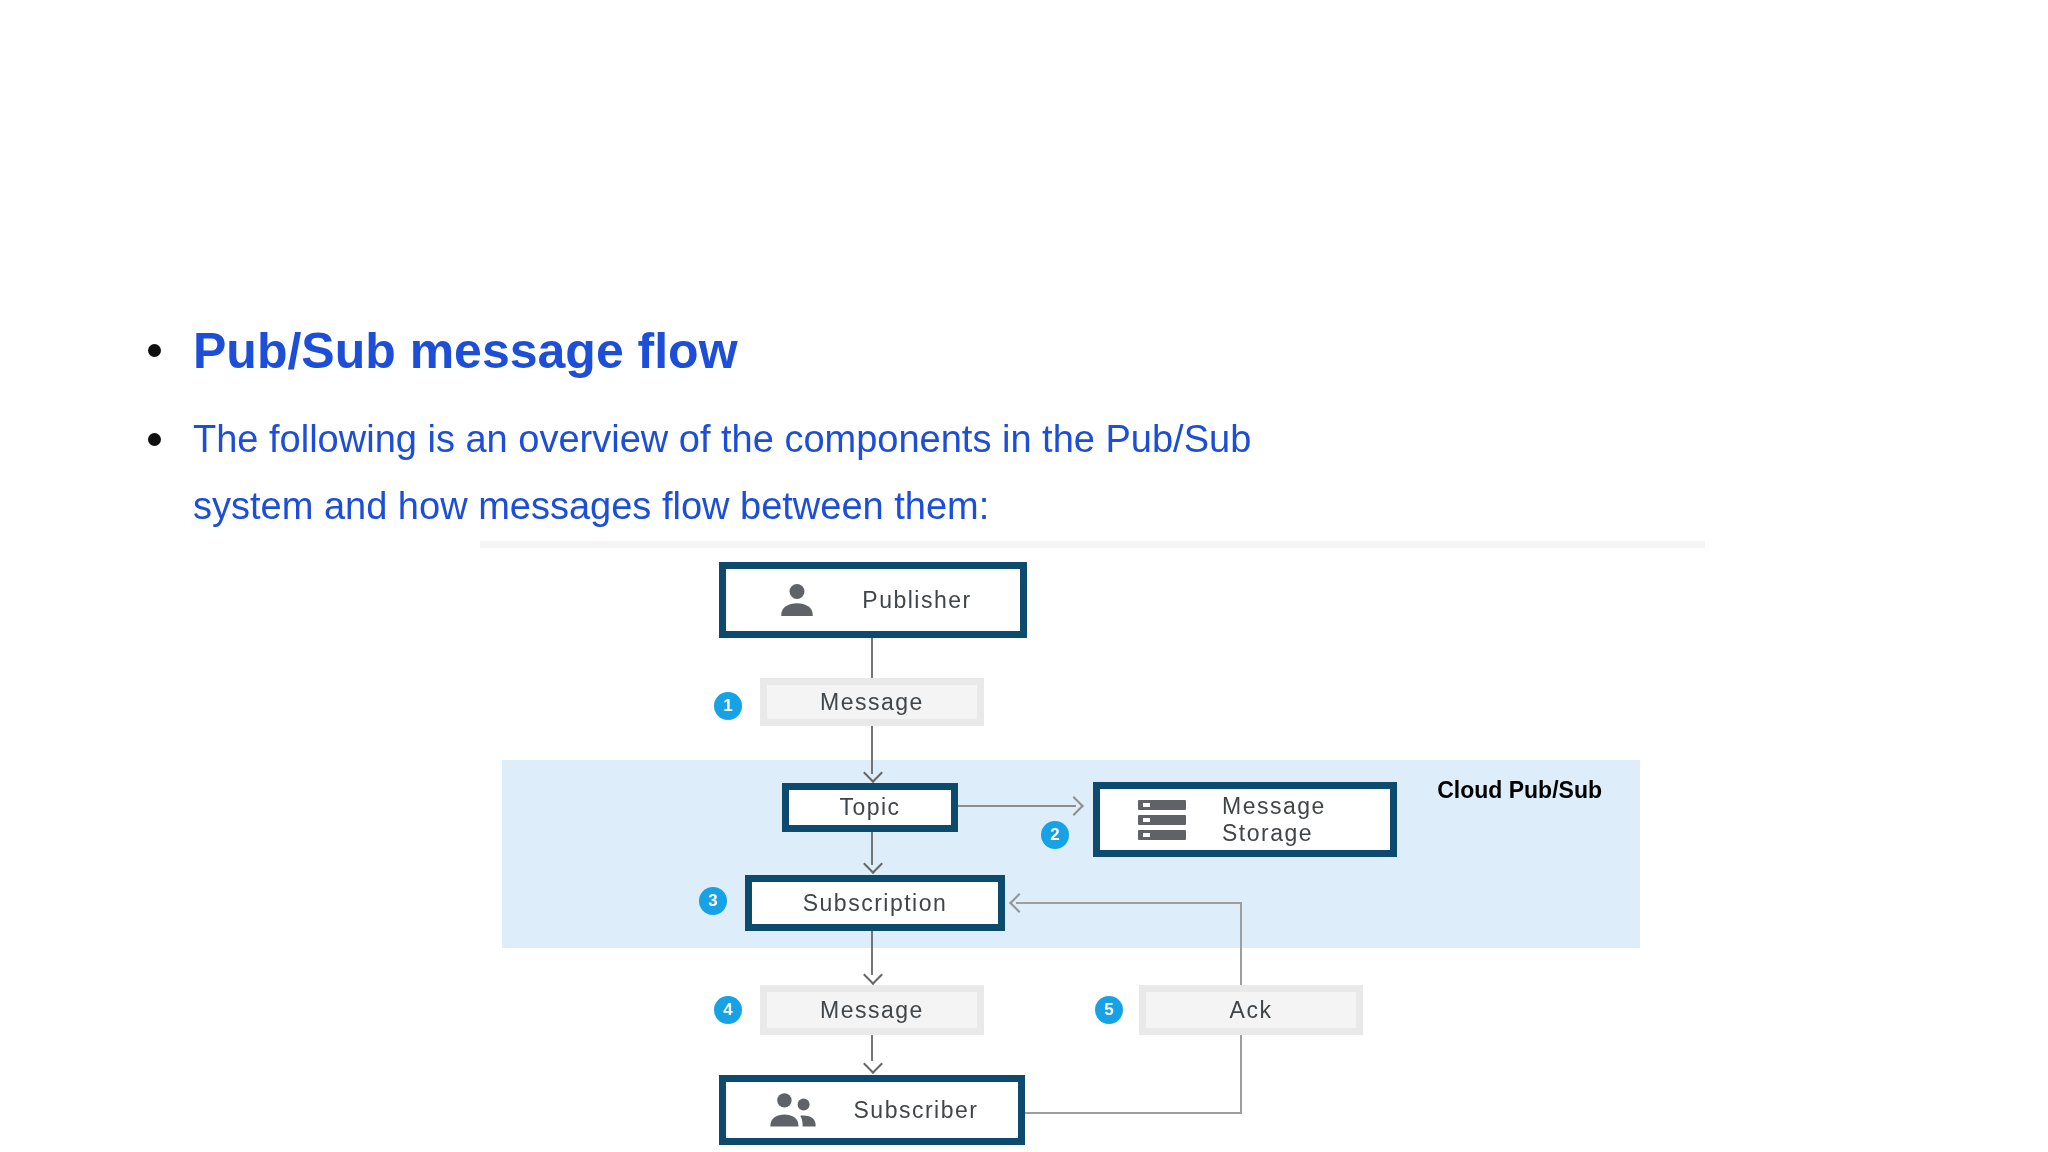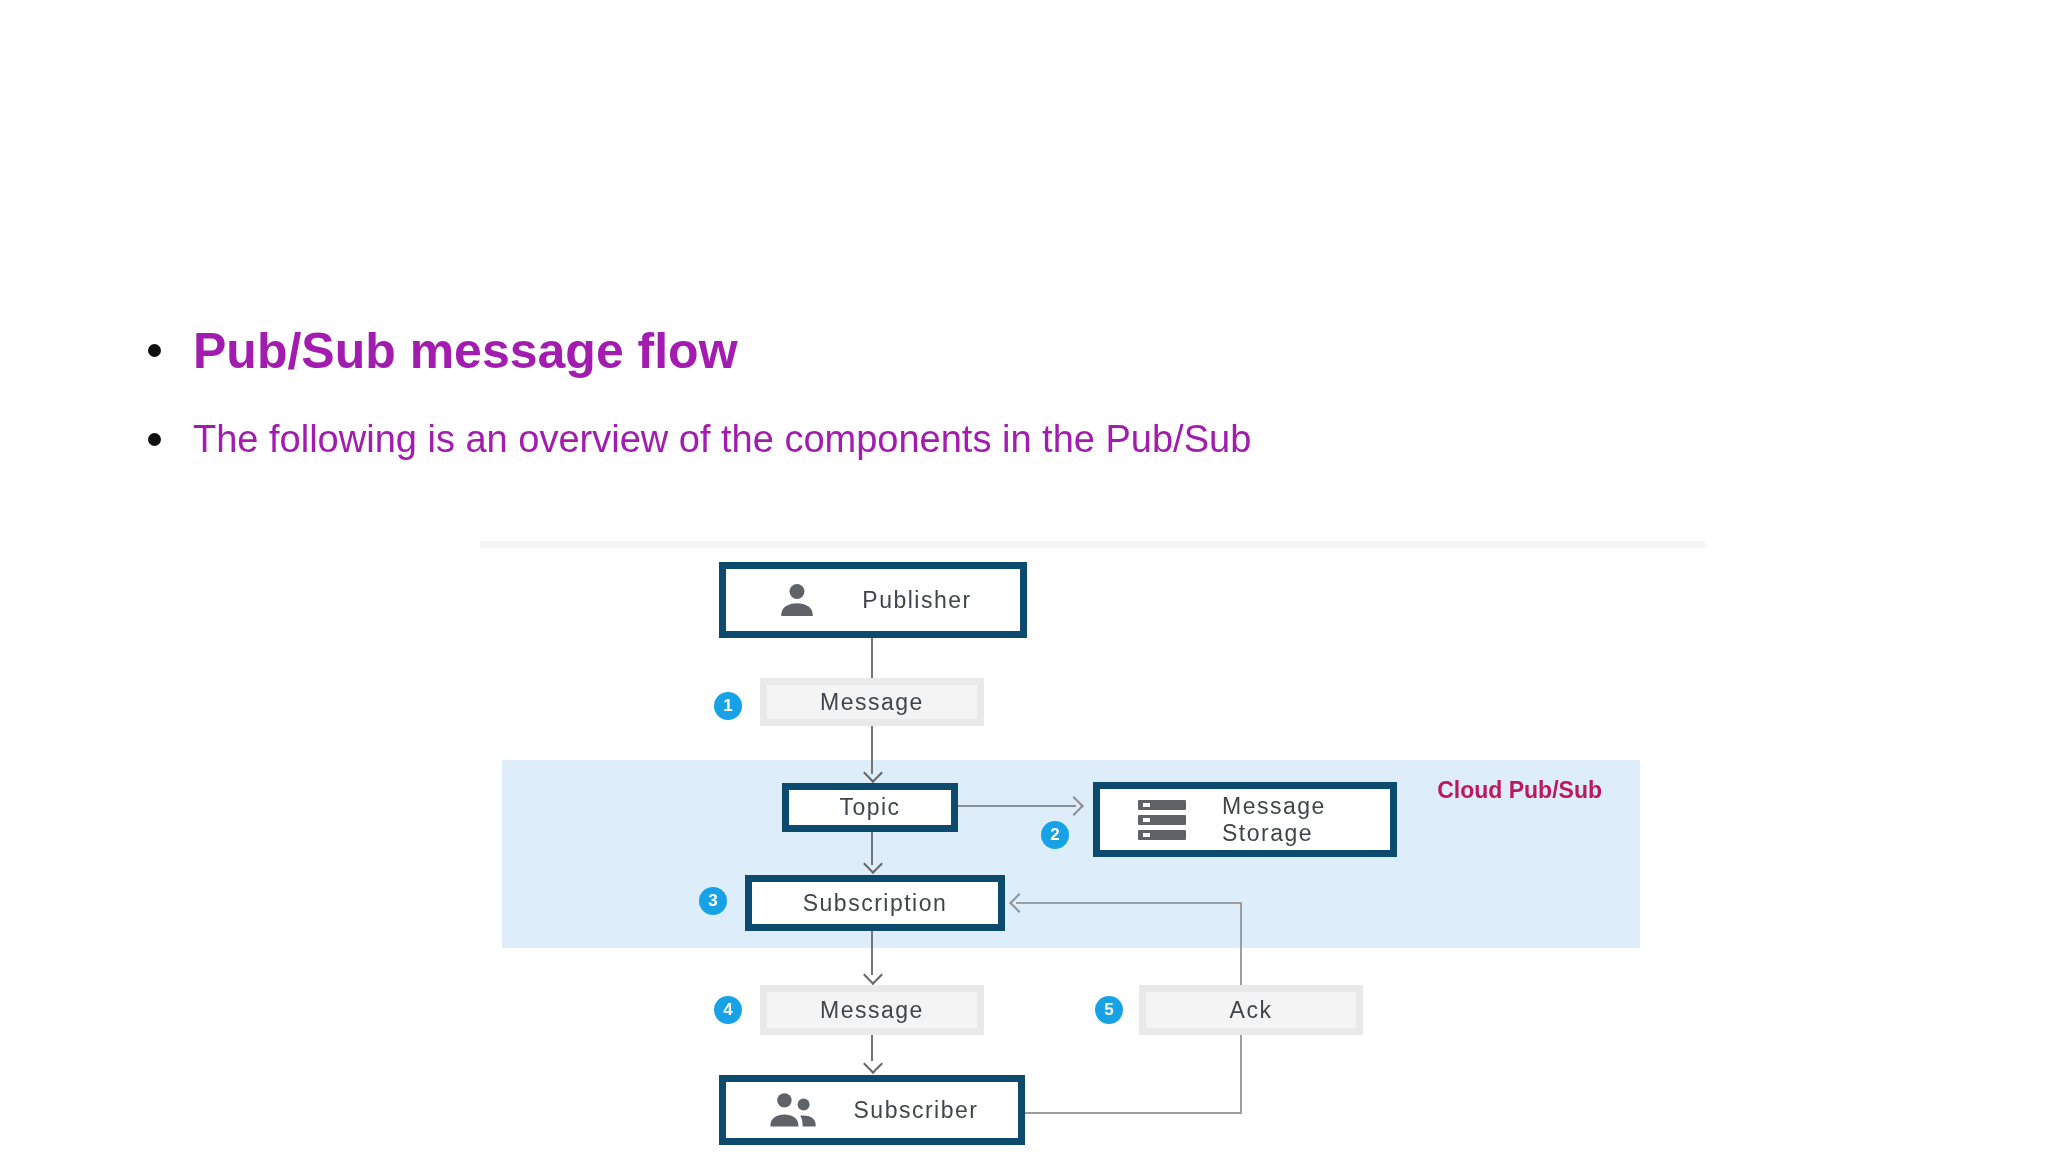--- a/index.html
+++ b/index.html
@@ -2,34 +2,34 @@
 <html><head>
 <meta charset="utf-8">
 <style>
   html,body { margin:0; padding:0; background:#ffffff; }
   .slide {
     position:relative; width:2048px; height:1152px; background:#ffffff;
     font-family:"Liberation Sans", sans-serif; overflow:hidden;
   }
 
   
-  .bullet-row { position:absolute; left:148px; display:flex; color:#a21caf; }
+  .bullet-row { position:absolute; left:148px; display:flex; color:#1d4ed8; }
   .bullet-dot { width:13px; height:13px; border-radius:50%; background:#0f0f0f; margin-right:32px; flex:0 0 auto; }
   .title-row { top:320px; }
   .title-row .bullet-dot { margin-top:24px; }
   .title-text { font-size:50px; font-weight:700; line-height:62px; }
   .body-row { top:406px; }
   .body-row .bullet-dot { margin-top:27px; }
   .body-text { font-size:38px; font-weight:400; line-height:67px; }
 
   
   .strip { position:absolute; background:#f5f5f5; }
   .band  { position:absolute; left:502px; top:760px; width:1138px; height:188px; background:#ddeefa; z-index:0; }
   .band-label { position:absolute; left:1402px; top:777px; width:200px; text-align:right;
-                font-size:23px; font-weight:700; color:#be185d; z-index:3; }
+                font-size:23px; font-weight:700; color:#000000; z-index:3; }
 
   .node {
     position:absolute; box-sizing:border-box; z-index:2;
     background:#ffffff; border:7px solid #0c4a6e;
     display:flex; align-items:center; justify-content:center;
     font-size:23px; letter-spacing:1.5px; color:#404549;
   }
   .node.gray { background:#f4f4f4; border-color:#e9e9e9; }
   .node .label { white-space:nowrap; }
   .node .icon { display:flex; align-items:center; }
@@ -57,20 +57,21 @@
 <div class="slide">
 
   <div class="bullet-row title-row">
     <span class="bullet-dot"></span>
     <span class="title-text">Pub/Sub message flow</span>
   </div>
   <div class="bullet-row body-row">
     <span class="bullet-dot"></span>
     <span class="body-text">
       <span style="display:block">The following is an overview of the components in the Pub/Sub</span>
+      <span style="display:block">system and how messages flow between them:</span>
     </span>
   </div>
 
   <div class="strip" style="left:480px; top:541px; width:1225px; height:7px;"></div>
 
   <div class="band"></div>
   <div class="band-label">Cloud Pub/Sub</div>
 
   <div class="vline" style="left:871px; top:638px; height:40px;"></div>
   <div class="vline" style="left:871px; top:726px; height:48px;"></div>

